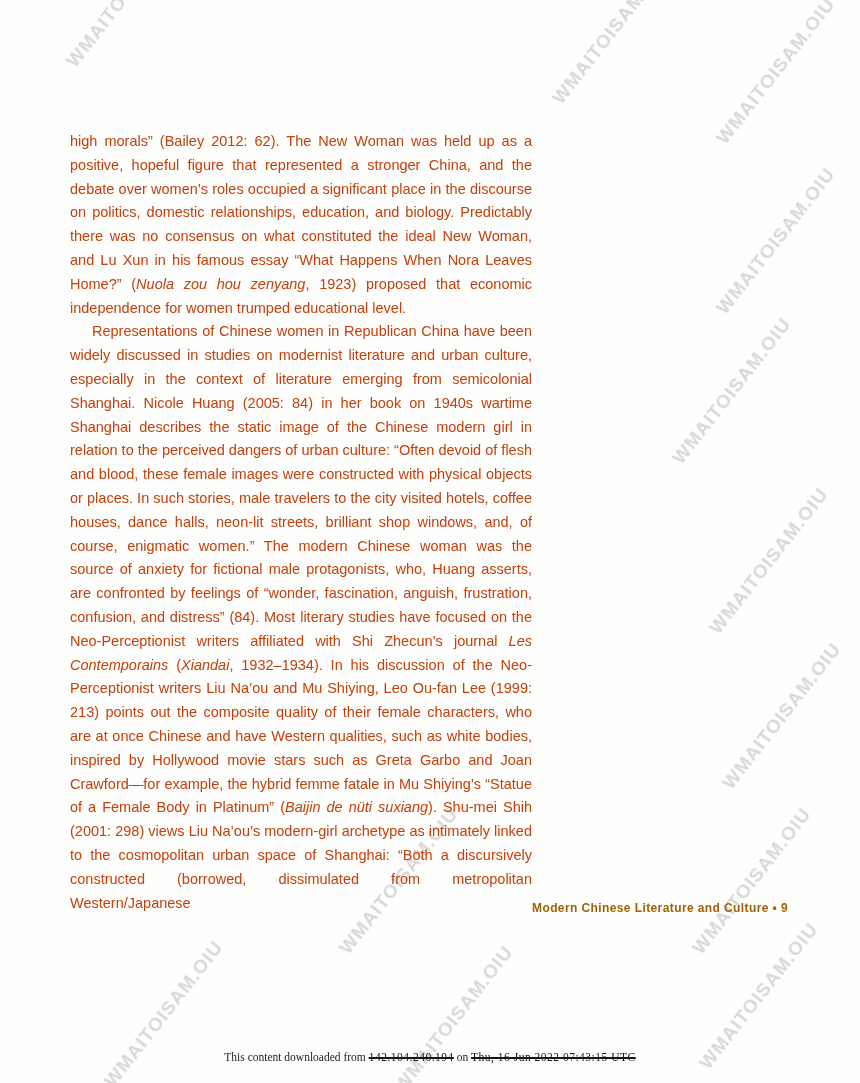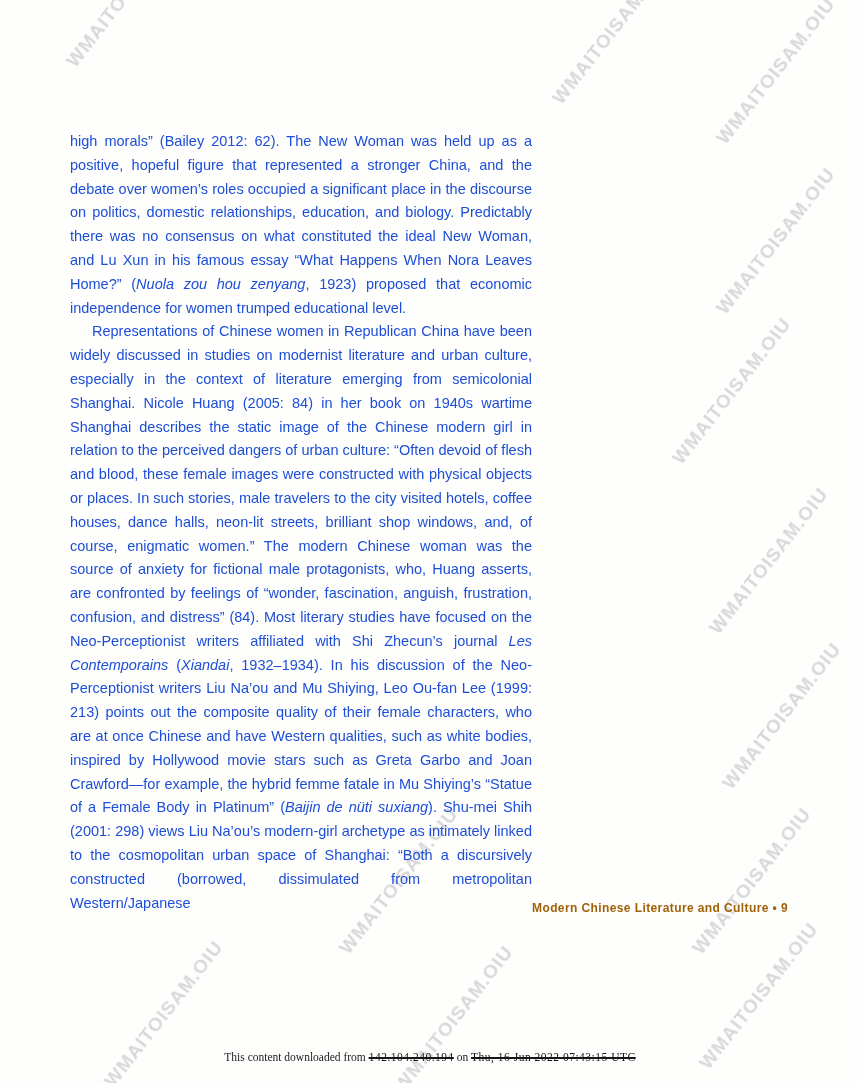--- a/index.html
+++ b/index.html
@@ -30,21 +30,21 @@
     user-select: none;
     pointer-events: none;
   }
 
   
   .body-text {
     position: absolute;
     left: 70px;
     top: 130px;
     width: 462px;
-    color: #1d4ed8;
+    color: #c2410c;
     font-size: 14.5px;
     line-height: 23.8px;
     text-align: justify;
   }
   .body-text p { margin: 0; }
   .body-text p.indented { text-indent: 22px; }
   .body-text em { font-style: italic; }
 
   
   .running-footer {

